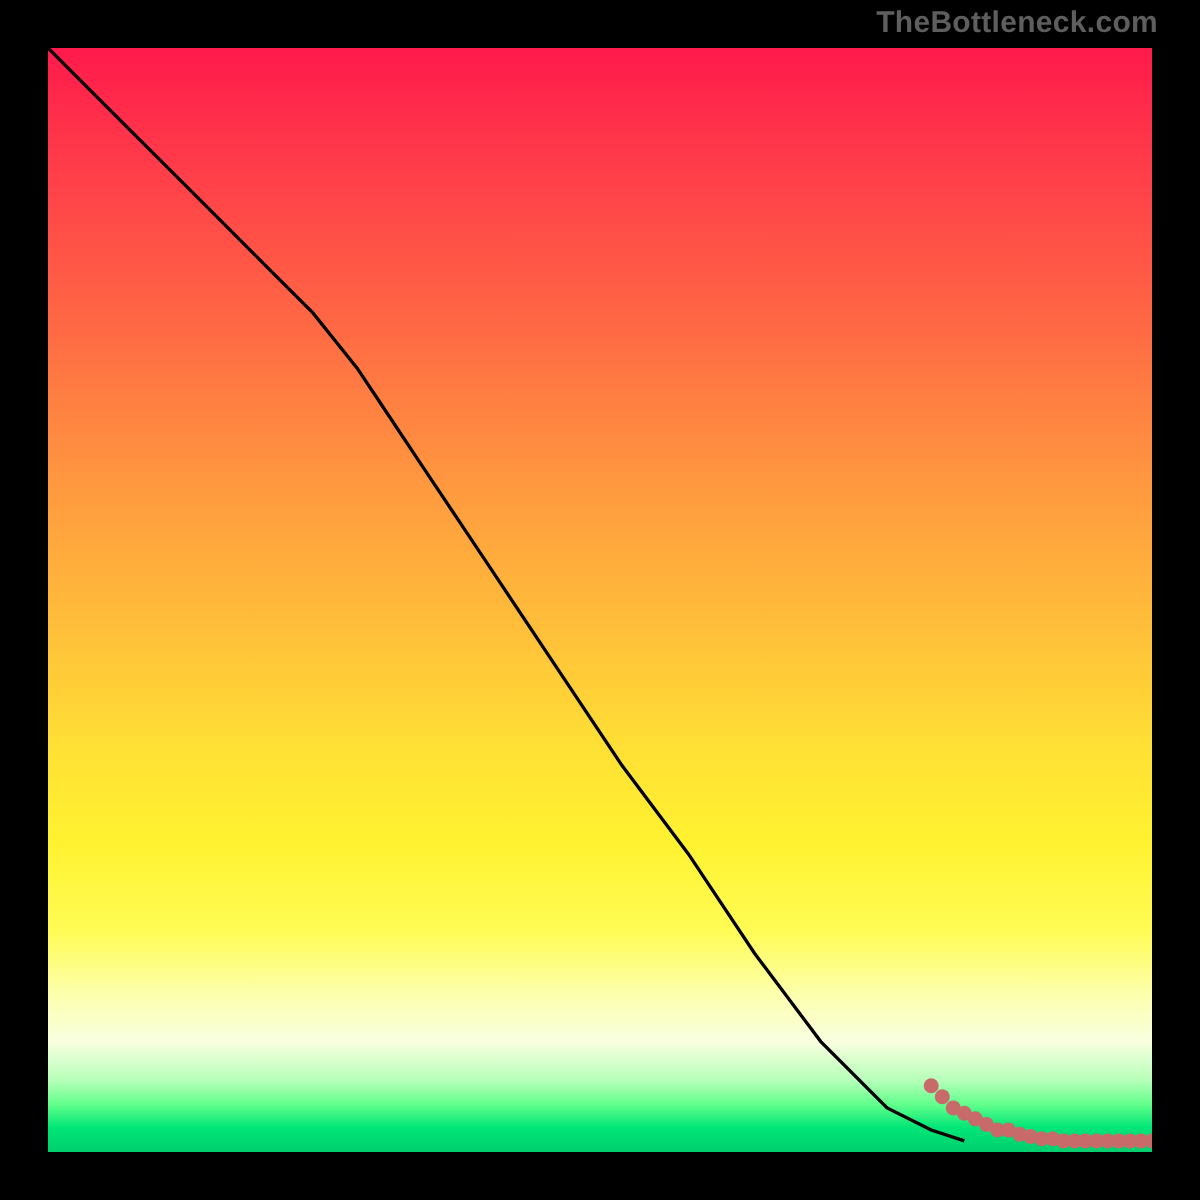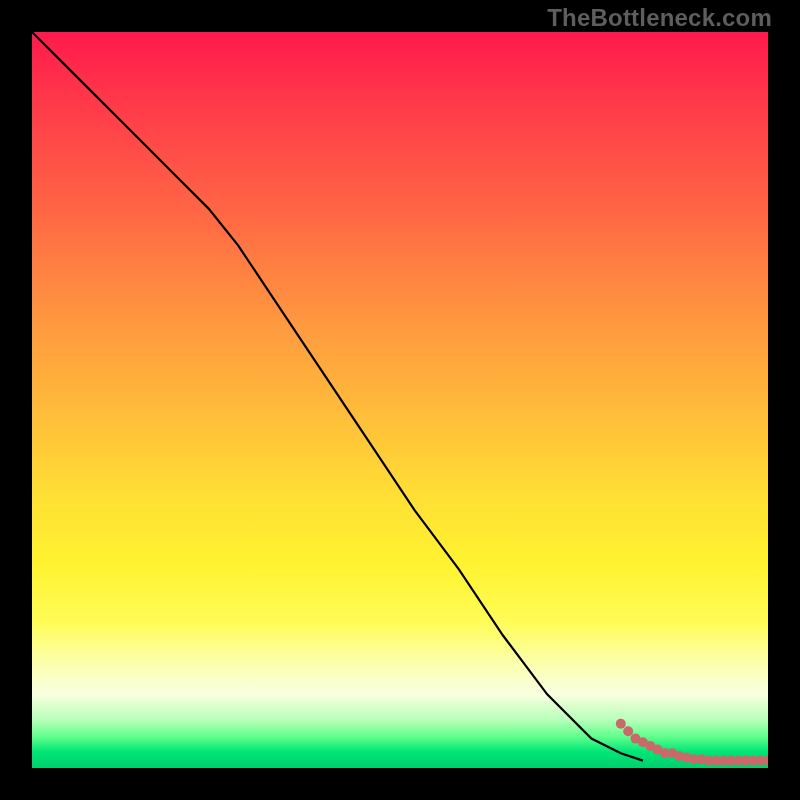--- a/index.html
+++ b/index.html
@@ -15,21 +15,21 @@
     position: relative;
     width: 800px;
     height: 800px;
     background: #000;
   }
   .watermark {
     position: absolute;
     top: 4px;
     right: 28px;
     color: #5e5e5e;
-    font-size: 24px;
+    font-size: 20px;
     font-weight: 600;
     letter-spacing: 0.2px;
     font-family: Arial, Helvetica, sans-serif;
   }
   .plot {
     position: absolute;
     left: 32px;
     top: 32px;
     width: 736px;
     height: 736px;

